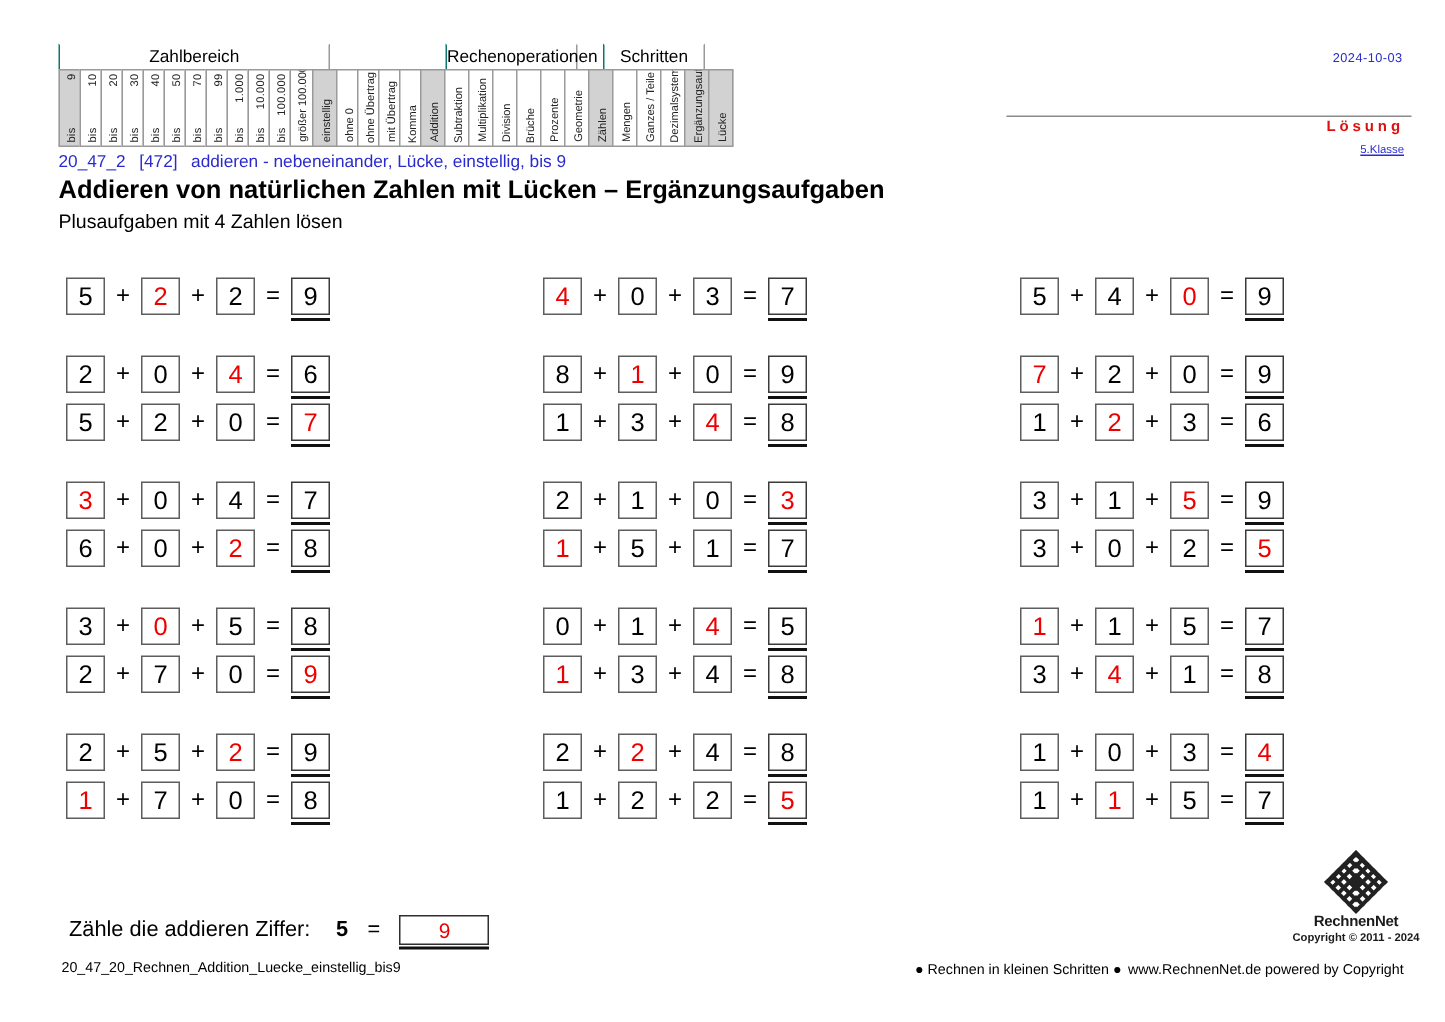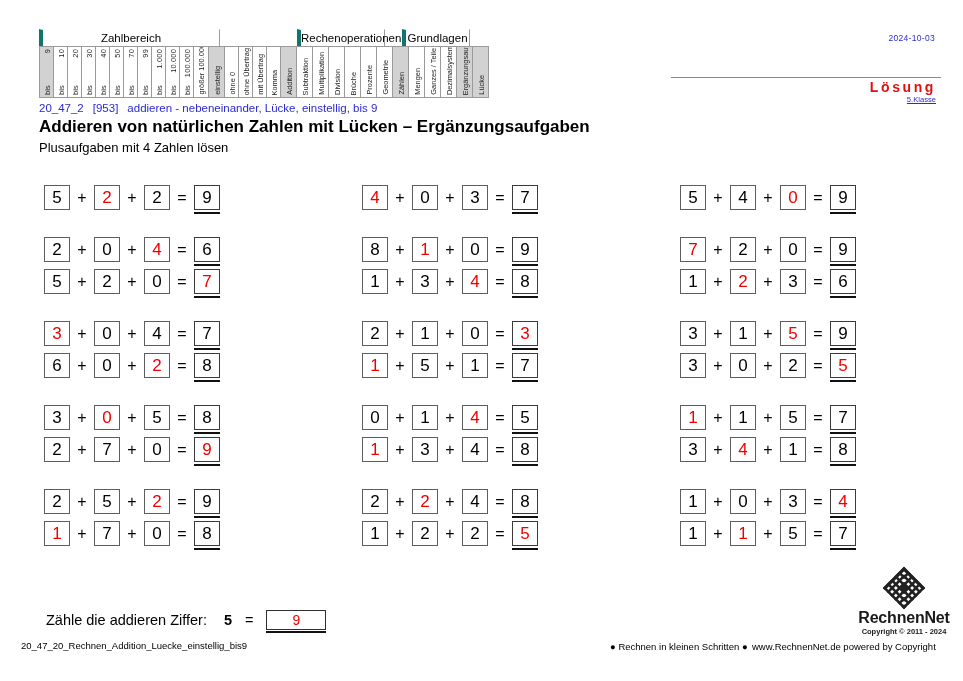--- a/index.html
+++ b/index.html
@@ -27,21 +27,21 @@
   .cat-group-row {
     display: flex;
     height: 17px;
   }
   .cat-group {
     box-sizing: border-box;
     font-size: 11.5px;
     text-align: center;
     line-height: 16px;
     color: #000;
-    border-left: 4px solid #0f766e;
+    border-left: 1px solid #0f766e;
     border-right: 1px solid #9a9a9a;
     border-top: 1px solid #ffffff;
   }
   .cat-group.blank {
     border-left: none;
     border-right: none;
   }
   .cat-cell-row {
     display: flex;
     height: 52px;
@@ -94,21 +94,21 @@
     position: absolute;
     right: 22px;
     top: 77px;
     width: 270px;
     border-top: 1px solid #8a8a8a;
   }
   #solution-label {
     position: absolute;
     right: 27px;
     top: 79px;
-    font-size: 14px;
+    font-size: 10px;
     font-weight: bold;
     color: #e01010;
     letter-spacing: 2.6px;
   }
   #class-label {
     position: absolute;
     right: 27px;
     top: 95px;
     font-size: 7.6px;
     color: #2a2ad0;
@@ -241,21 +241,21 @@
   #count-answer-wrap::after {
     content: "";
     position: absolute;
     left: 0; right: 0; bottom: -3px;
     border-bottom: 2px solid #111;
   }
 
   
   #file-name {
     position: absolute;
-    left: 21px;
+    left: 41px;
     top: 640px;
     font-size: 9.5px;
     color: #000;
   }
   #footer-slogan {
     position: absolute;
     left: 610px;
     top: 641px;
     font-size: 9.5px;
     color: #000;
@@ -273,21 +273,21 @@
   
   #logo-block {
     position: absolute;
     left: 852px;
     top: 566px;
     width: 104px;
     text-align: center;
   }
   #logo-mark { display: block; margin: 0 auto; }
   #logo-name {
-    font-size: 16px;
+    font-size: 10px;
     font-weight: bold;
     color: #1a1a1a;
     letter-spacing: -0.2px;
     margin-top: -1px;
   }
   #logo-copy {
     font-size: 7.5px;
     font-weight: bold;
     color: #1a1a1a;
     margin-top: 0;
@@ -295,21 +295,21 @@
 </style>
 </head>
 <body>
 
 <div id="category-table">
   <div class="cat-group-row">
       <div class="cat-group" style="width: 181px;"><span>Zahlbereich</span></div>
       <div class="cat-group blank" style="width: 77px;"></div>
       <div class="cat-group" style="width: 88px;"><span>Rechenoperationen</span></div>
       <div class="cat-group blank" style="width: 17px;"></div>
-      <div class="cat-group" style="width: 68px;"><span>Grundlagen</span></div>
+      <div class="cat-group" style="width: 68px;"><span>Schritten</span></div>
       <div class="cat-group blank" style="width: 34px;"></div>
     </div>
   <div class="cat-cell-row">
       <div class="cat-cell hl" style="width: 15px;">
         <span class="vtop">9</span>
         <span class="vbot">bis</span>
       </div>
       <div class="cat-cell" style="width: 15px;">
         <span class="vtop">10</span>
         <span class="vbot">bis</span>
@@ -410,21 +410,21 @@
     </div>
 </div>
 
 <div id="doc-date">2024-10-03</div>
 <div id="meta-rule"></div>
 <div id="solution-label">Lösung</div>
 <div id="class-label">5.Klasse</div>
 
 <div id="title-block">
   <div id="code-line">
-    <span class="code">20_47_2</span><span class="bracket">[953]</span><span class="tags">addieren - nebeneinander, Lücke, einstellig, bis 9</span>
+    <span class="code">20_47_2</span><span class="bracket">[472]</span><span class="tags">addieren - nebeneinander, Lücke, einstellig, bis 9</span>
   </div>
   <div id="main-title">Addieren von natürlichen Zahlen mit Lücken – Ergänzungsaufgaben</div>
   <div id="sub-title">Plusaufgaben mit 4 Zahlen lösen</div>
 </div>
 
 <div id="problem-area">
   <div class="prob-col" id="col-0">
       <div class="prob-row gap">
         <div class="num-box">5</div>
         <span class="op">+</span>

